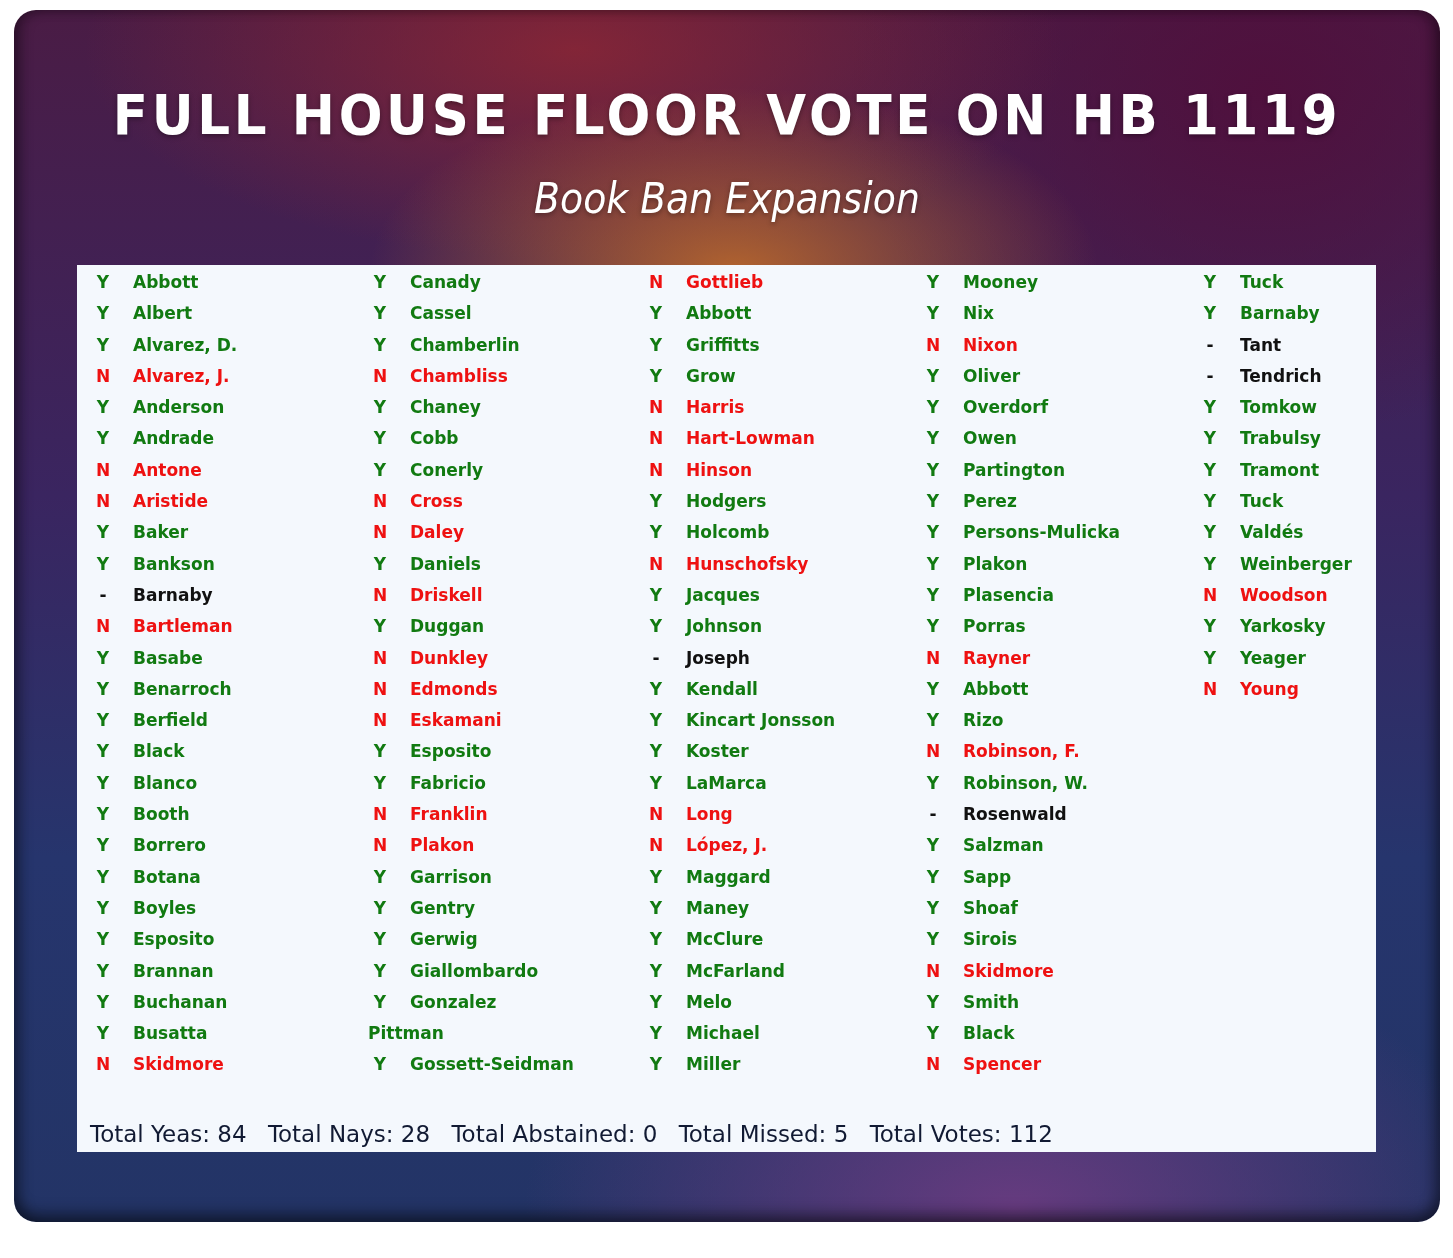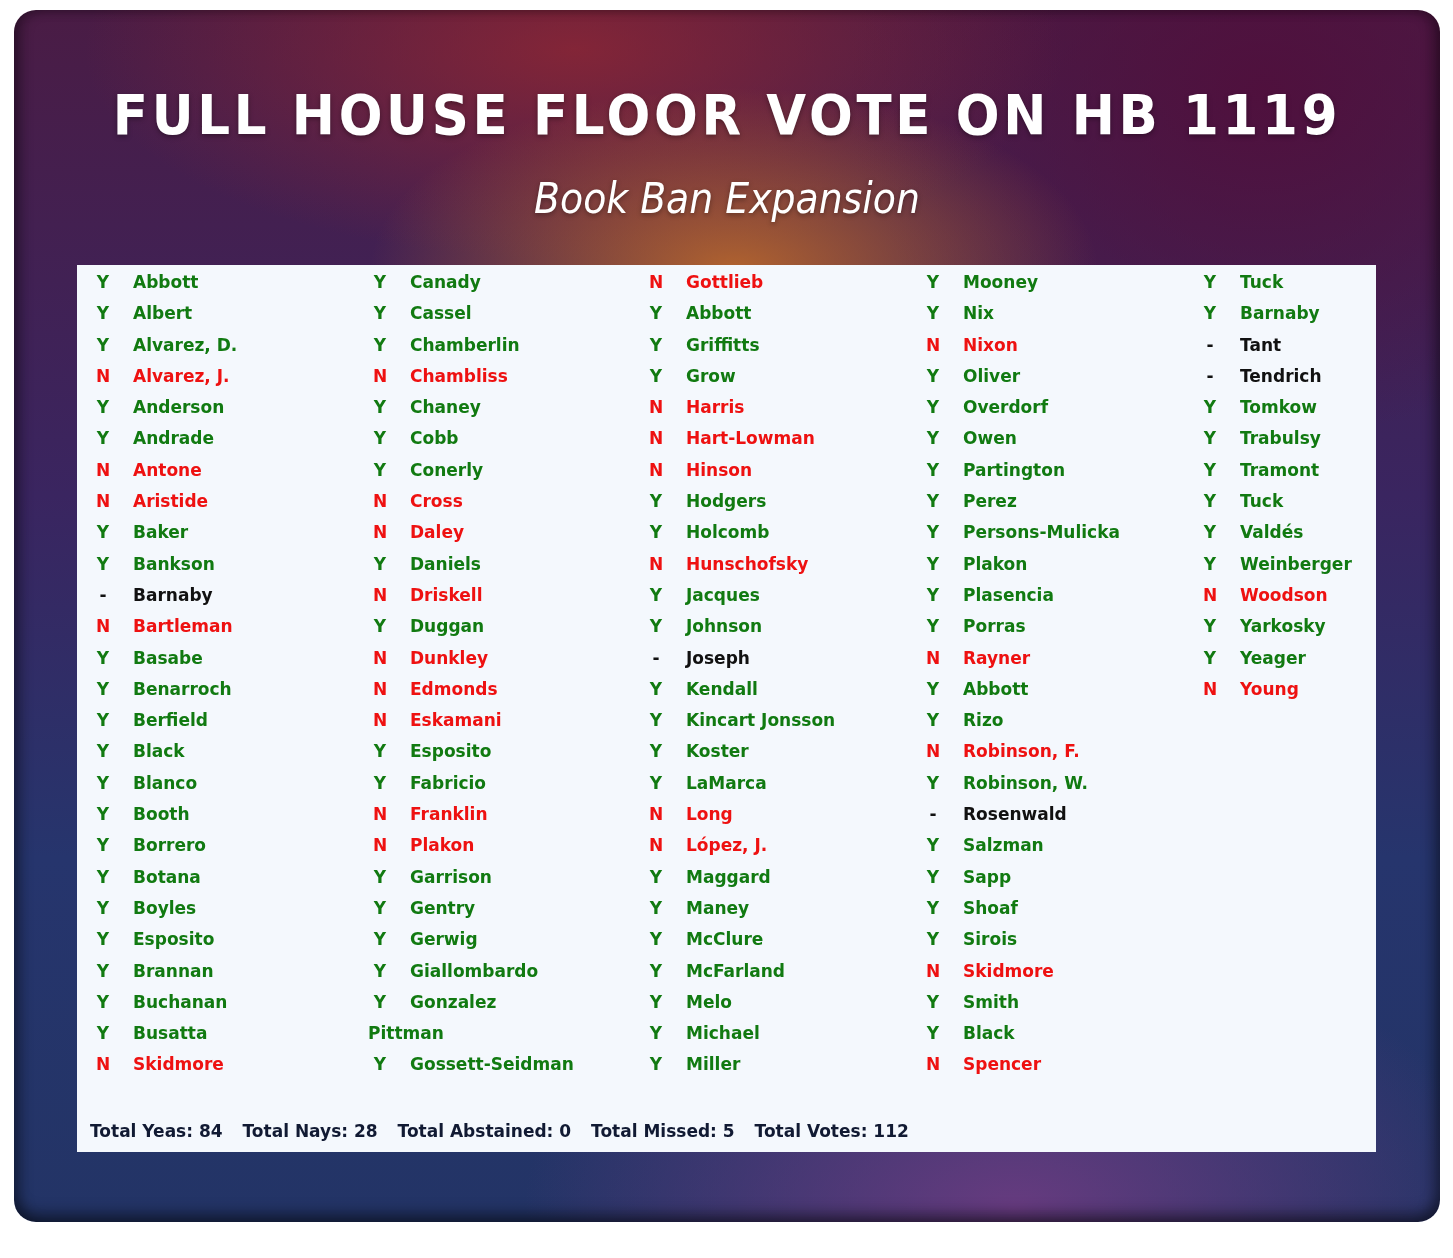--- a/index.html
+++ b/index.html
@@ -33,21 +33,21 @@
   }
   .col { position:absolute; top:5px; }
   .row { position:relative; height:31.3px; line-height:24px; font-weight:bold; font-size:17px; white-space:nowrap; }
   .mark { position:absolute; left:0; width:50px; text-align:center; }
   .name { position:absolute; left:55px; }
   .overflow { position:absolute; left:13px; }
   .Y { color:#117a11; }
   .N { color:#ee1111; }
   .D { color:#111111; }
   .totals {
-    position:absolute; left:13px; top:856px; font-weight:bold; font-size:17px;
+    position:absolute; left:13px; top:856px; font-weight:normal; font-size:23px;
     color:#111a33; white-space:nowrap;
   }
   .totals span { margin-right:14px; }
 </style>
 </head>
 <body>
 
 <div class="frame">
   <div class="title">FULL HOUSE FLOOR VOTE ON HB 1119</div>
   <div class="subtitle">Book Ban Expansion</div>

